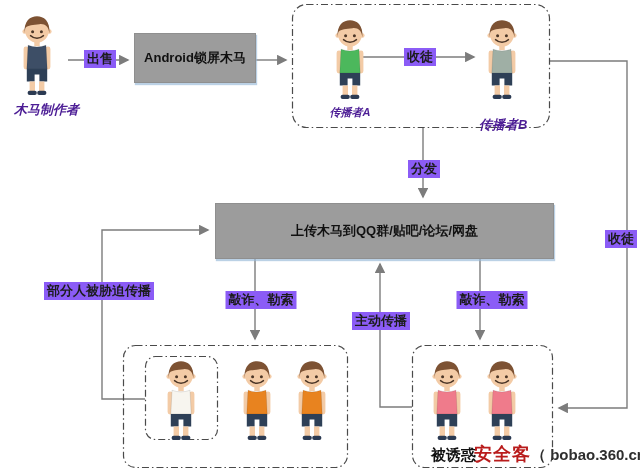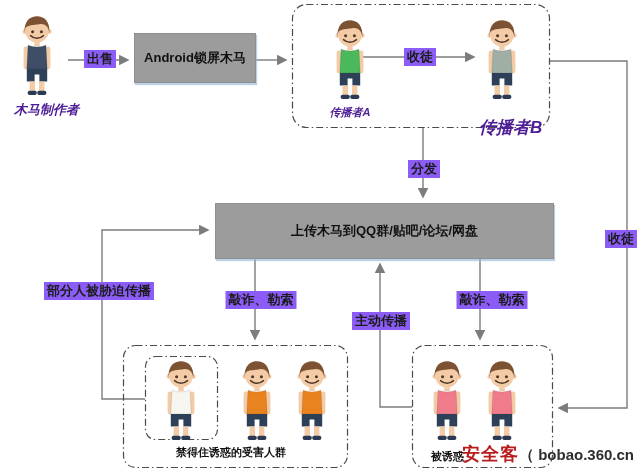--- a/index.html
+++ b/index.html
@@ -10,21 +10,21 @@
         box-shadow:1px 2px 1px rgba(150,185,215,.65);
         display:flex;align-items:center;justify-content:center;
         font-weight:700;font-size:13px;color:#111;text-align:center;}
   .elabel{position:absolute;z-index:3;transform:translate(-50%,-50%);background:#8b5cf6;
           padding:0 3px;font-weight:700;font-size:13px;white-space:nowrap;color:#1c1c1c;}
   .person{position:absolute;z-index:2;width:46px;text-align:center;}
   .person .plabel{margin-top:1px;font-weight:700;font-size:12px;white-space:nowrap;color:#4c1d95;font-style:italic;}
   .glabel{position:absolute;z-index:3;transform:translate(-50%,-50%);font-weight:700;
           font-size:11px;white-space:nowrap;color:#111;}
   .wm-row{position:absolute;z-index:4;display:flex;align-items:baseline;white-space:nowrap;}
-  .wm-covered{font-weight:700;font-size:11px;color:#111;}
+  .wm-covered{font-weight:700;font-size:15px;color:#111;}
   .wm-brand{font-weight:800;font-size:18px;color:#b91c1c;letter-spacing:1px;margin-left:-2px;}
   .wm-url{font-weight:700;font-size:15px;color:#2e2e2e;}
 </style>
 </head>
 <body>
 
 <div id="canvas">
 
   <svg id="wires" width="640" height="474">
     <defs>
@@ -127,21 +127,21 @@
   <rect x="20.3" y="29" width="5.4" height="5.2" fill="#f3cba6"></rect>
   <rect x="9.6" y="34.5" width="5" height="23" rx="2.4" fill="#f3cba6"></rect>
   <rect x="31.4" y="34.5" width="5" height="23" rx="2.4" fill="#f3cba6"></rect>
   <path d="M14,33.2 Q23,36.6 32,33.2 L33.2,57 L12.8,57 Z" fill="#9fafa5" stroke="rgba(0,0,0,0.13)" stroke-width="0.8"></path>
   <path d="M12.8,57 L33.2,57 L33.2,69.5 L25.4,69.5 L25.4,62.5 L20.6,62.5 L20.6,69.5 L12.8,69.5 Z" fill="#2e4057"></path>
   <rect x="15.6" y="69.5" width="5.4" height="9.6" fill="#f3cba6"></rect>
   <rect x="25" y="69.5" width="5.4" height="9.6" fill="#f3cba6"></rect>
   <rect x="13.6" y="78.8" width="9.2" height="4.2" rx="2" fill="#2b3a52"></rect>
   <rect x="23.2" y="78.8" width="9.2" height="4.2" rx="2" fill="#2b3a52"></rect>
   </svg></div>
-    <div class="plabel" style="font-size:17px;margin-top:12px;">传播者B</div>
+    <div class="plabel" style="font-size:13px;margin-top:12px;">传播者B</div>
   </div>
   <div class="person" style="left:158px;top:357px;">
     <div class="pfig"><svg viewBox="0 0 46 84" width="46" height="84">
   <circle cx="10.6" cy="19.5" r="2.2" fill="#f3cba6"></circle>
   <circle cx="35.4" cy="19.5" r="2.2" fill="#f3cba6"></circle>
   <ellipse cx="23" cy="18" rx="12" ry="12.6" fill="#f3cba6"></ellipse>
   <path d="M10.6,21.5 C9.6,8.6 16.4,4.2 23,4.2 C29.6,4.2 36.4,8.6 35.4,21.5
            C34.8,14.3 30.4,11.4 25.4,12.2 C19.4,13.3 13.6,12.9 11.8,15.6
            C11,16.9 10.8,19 10.6,21.5 Z" fill="#7d5233"></path>
   <circle cx="18.6" cy="19.8" r="1.5" fill="#4a3526"></circle>
@@ -240,21 +240,20 @@
   <rect x="31.4" y="34.5" width="5" height="23" rx="2.4" fill="#f3cba6"></rect>
   <path d="M14,33.2 Q23,36.6 32,33.2 L33.2,57 L12.8,57 Z" fill="#ef7b8b" stroke="rgba(0,0,0,0.13)" stroke-width="0.8"></path>
   <path d="M12.8,57 L33.2,57 L33.2,69.5 L25.4,69.5 L25.4,62.5 L20.6,62.5 L20.6,69.5 L12.8,69.5 Z" fill="#2e4057"></path>
   <rect x="15.6" y="69.5" width="5.4" height="9.6" fill="#f3cba6"></rect>
   <rect x="25" y="69.5" width="5.4" height="9.6" fill="#f3cba6"></rect>
   <rect x="13.6" y="78.8" width="9.2" height="4.2" rx="2" fill="#2b3a52"></rect>
   <rect x="23.2" y="78.8" width="9.2" height="4.2" rx="2" fill="#2b3a52"></rect>
   </svg></div>
   </div>
 
-  <div class="glabel" style="left:231px;top:452px;">禁得住诱惑的受害人群</div>
 
   <div class="wm-row" style="left:431px;top:442px;">
     <span class="wm-covered">被诱惑</span>
     <span class="wm-brand">安全客</span>
     <span class="wm-url">（ bobao.360.cn ）</span>
   </div>
 
 </div>
 
 </body></html>

